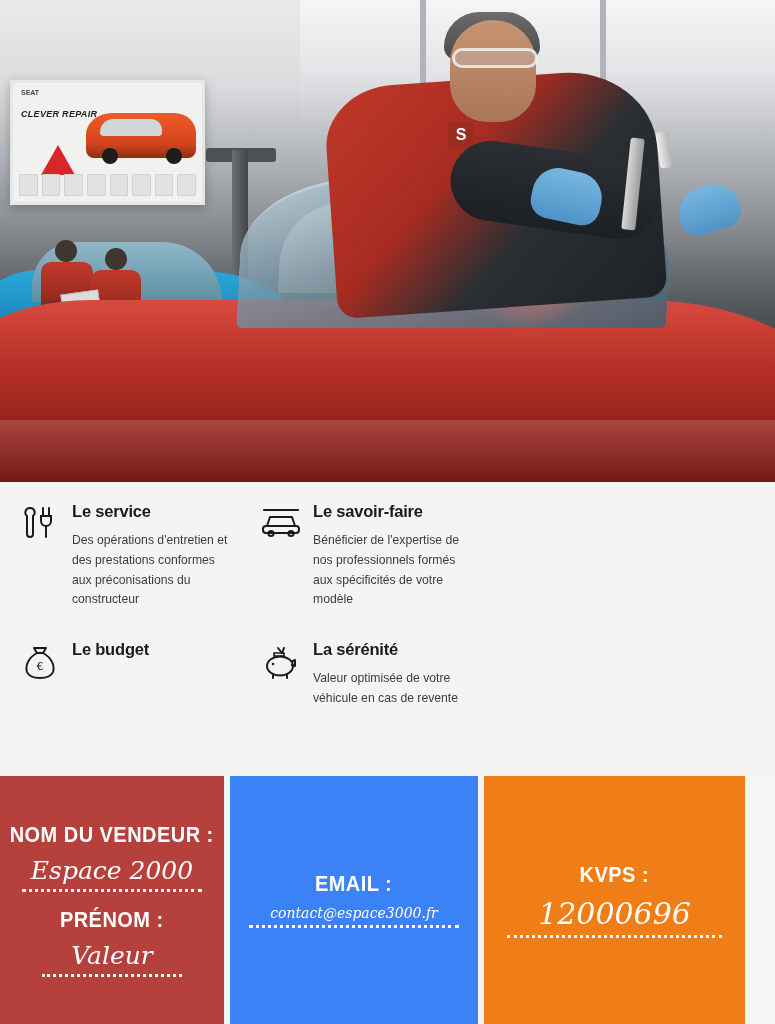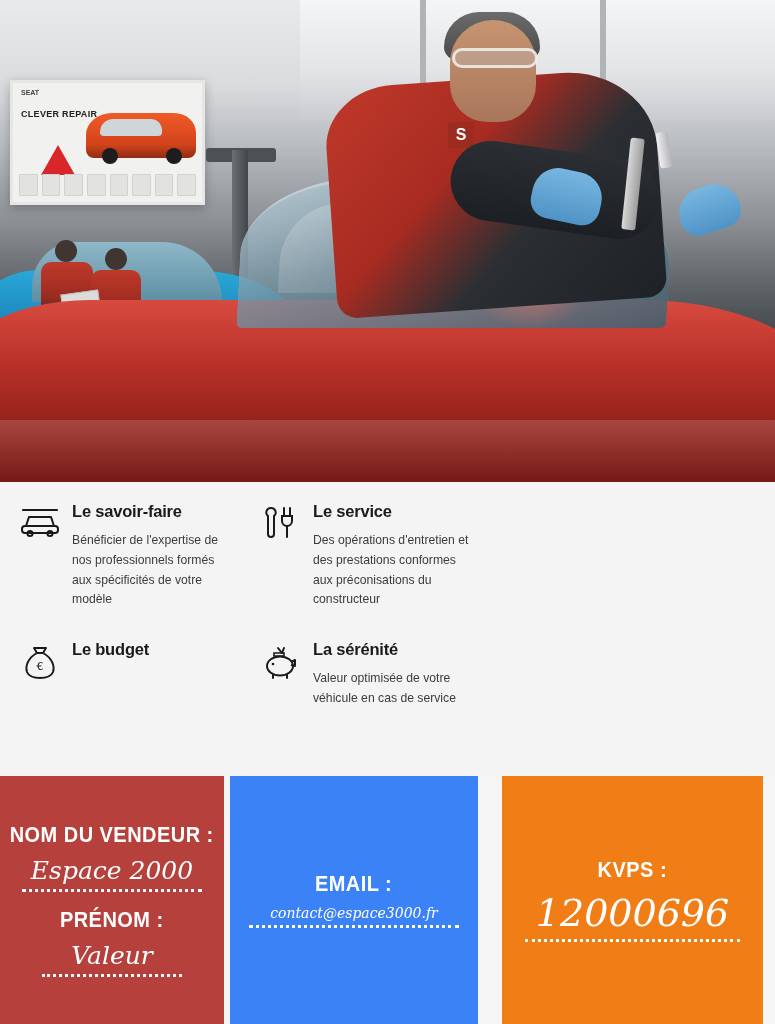--- a/index.html
+++ b/index.html
@@ -43,21 +43,21 @@
   .hero-window:before { left: 120px; }
   .hero-window:after { left: 300px; }
   
   .poster {
     position: absolute; left: 10px; top: 80px; width: 195px; height: 125px;
     background: #f1f1ef; border: 3px solid #e6e6e4;
     box-shadow: 0 3px 10px rgba(0,0,0,.25);
     overflow: hidden;
   }
   .poster .p-txt1 { position:absolute; left:8px; top:6px; font-size:7px; color:#444; font-weight:bold;}
-  .poster .p-txt2 { position:absolute; left:8px; top:26px; font-size:9px; color:#222; font-weight:bold; letter-spacing:.3px;}
+  .poster .p-txt2 { position:absolute; left:8px; top:26px; font-size:9px; color:#222; font-weight:bold; letter-spacing:.3px;font-style:italic;}
   .poster .p-car {
     position:absolute; right:6px; top:30px; width:110px; height:45px;
     background: linear-gradient(180deg,#f05a28 0%, #d2431c 70%, #8e2d13 100%);
     border-radius: 26px 22px 8px 8px / 22px 20px 8px 8px;
   }
   .poster .p-car:after{
     content:""; position:absolute; left:14px; top:6px; width:62px; height:17px;
     background:#cfd6da; border-radius:14px 12px 4px 4px;
   }
   .poster .p-wheel{ position:absolute; bottom:-6px; width:16px; height:16px; background:#1d1d1d; border-radius:50%;}
@@ -247,39 +247,39 @@
   .fbox {
     position: relative;
     color: #ffffff;
     display: flex;
     flex-direction: column;
     align-items: center;
     justify-content: center;
   }
   .fbox.vendeur { width: 224px; background: #b5403c; }
   .fbox.email   { width: 248px; background: #3b82f6; }
-  .fbox.kvps    { width: 261px; background: #f07d16; margin-left: 18px; }
+  .fbox.kvps    { width: 261px; background: #f07d16; }
 
   .f-label {
     font-size: 21.5px;
     font-weight: bold;
     letter-spacing: 0.5px;
     transform: scaleX(0.93);
     text-align: center;
   }
   .f-value {
     font-family: "DejaVu Serif", serif;
     font-style: italic;
     font-size: 25px;
     text-align: center;
     padding: 8px 4px 4px 4px;
     white-space: nowrap;
   }
   .f-value.small { font-size: 14px; }
-  .f-value.big { font-size: 38px; }
+  .f-value.big { font-size: 30px; }
   .dots {
     border-bottom: 3px dotted #ffffff;
     height: 0;
   }
   .group { display: flex; flex-direction: column; align-items: center; }
   .g1 { margin-bottom: 16px; }
 </style>
 </head>
 <body>
 
@@ -340,46 +340,46 @@
       <div class="t-glove left"></div>
       <div class="t-glove right"></div>
     </div>
   </div>
 
   <div class="features">
     <div class="feat-grid">
 
       <div class="feat">
         <div class="ico">
+          <svg width="40" height="38" viewBox="0 0 40 38">
+            <path d="M10 4 a4.5 4.5 0 0 0 -3 8 L7 30 a3 3 0 0 0 6 0 L13 12 a4.5 4.5 0 0 0 -3 -8 z" stroke="#1a1a1a" stroke-width="2" fill="none"></path>
+            <path d="M23 4 L23 12 M29 4 L29 12" stroke="#1a1a1a" stroke-width="2" fill="none" stroke-linecap="round"></path>
+            <path d="M21 12 h10 v5 a5 5 0 0 1 -10 0 z" stroke="#1a1a1a" stroke-width="2" fill="none"></path>
+            <path d="M26 22 L26 33" stroke="#1a1a1a" stroke-width="2" stroke-linecap="round"></path>
+          </svg>
+        </div>
+        <div>
+          <h3>Le service</h3>
+          <p>Des opérations d'entretien et des prestations conformes aux préconisations du constructeur</p>
+        </div>
+      </div>
+
+      <div class="feat">
+        <div class="ico">
           <svg width="42" height="34" viewBox="0 0 42 34">
             <path d="M4 6 H38" stroke="#1a1a1a" stroke-width="2.2" fill="none" stroke-linecap="round"></path>
             <path d="M7 22 L10 13 H32 L35 22" stroke="#1a1a1a" stroke-width="2" fill="none" stroke-linejoin="round"></path>
             <rect x="3" y="22" width="36" height="7" rx="3" stroke="#1a1a1a" stroke-width="2" fill="none"></rect>
             <circle cx="11" cy="29.5" r="2.6" stroke="#1a1a1a" stroke-width="2" fill="none"></circle>
             <circle cx="31" cy="29.5" r="2.6" stroke="#1a1a1a" stroke-width="2" fill="none"></circle>
           </svg>
         </div>
         <div>
           <h3>Le savoir-faire</h3>
           <p>Bénéficier de l'expertise de nos professionnels formés aux spécificités de votre modèle</p>
-        </div>
-      </div>
-
-      <div class="feat">
-        <div class="ico">
-          <svg width="40" height="38" viewBox="0 0 40 38">
-            <path d="M10 4 a4.5 4.5 0 0 0 -3 8 L7 30 a3 3 0 0 0 6 0 L13 12 a4.5 4.5 0 0 0 -3 -8 z" stroke="#1a1a1a" stroke-width="2" fill="none"></path>
-            <path d="M23 4 L23 12 M29 4 L29 12" stroke="#1a1a1a" stroke-width="2" fill="none" stroke-linecap="round"></path>
-            <path d="M21 12 h10 v5 a5 5 0 0 1 -10 0 z" stroke="#1a1a1a" stroke-width="2" fill="none"></path>
-            <path d="M26 22 L26 33" stroke="#1a1a1a" stroke-width="2" stroke-linecap="round"></path>
-          </svg>
-        </div>
-        <div>
-          <h3>Le service</h3>
-          <p>Des opérations d'entretien et des prestations conformes aux préconisations du constructeur</p>
         </div>
       </div>
 
       <div class="feat">
         <div class="ico">
           <svg width="40" height="40" viewBox="0 0 40 40">
             <path d="M14 6 h12 l-3 5 h-6 z" stroke="#1a1a1a" stroke-width="2" fill="none" stroke-linejoin="round"></path>
             <path d="M17 11 C8 16 5 24 7 30 c2 5 8 6 13 6 s11 -1 13 -6 c2 -6 -1 -14 -10 -19 z" stroke="#1a1a1a" stroke-width="2" fill="none"></path>
             <text x="20" y="28" font-size="11" text-anchor="middle" fill="#1a1a1a" font-family="DejaVu Sans, sans-serif">€</text>
           </svg>
@@ -396,21 +396,21 @@
             <path d="M24 6 l-2 5" stroke="#1a1a1a" stroke-width="2" stroke-linecap="round"></path>
             <path d="M14 11 h10 v3 h-10 z" stroke="#1a1a1a" stroke-width="1.6" fill="none"></path>
             <ellipse cx="20" cy="24" rx="13" ry="9.5" stroke="#1a1a1a" stroke-width="2" fill="none"></ellipse>
             <path d="M31 20 l4 -2 v6 l-4 -1" stroke="#1a1a1a" stroke-width="2" fill="none" stroke-linejoin="round"></path>
             <circle cx="13" cy="22" r="1.3" fill="#1a1a1a"></circle>
             <path d="M13 33 v3 M27 33 v3" stroke="#1a1a1a" stroke-width="2" stroke-linecap="round"></path>
           </svg>
         </div>
         <div>
           <h3>La sérénité</h3>
-          <p>Valeur optimisée de votre véhicule en cas de service</p>
+          <p>Valeur optimisée de votre véhicule en cas de revente</p>
         </div>
       </div>
 
     </div>
 
   </div>
 
   <div class="footer">
 
     <div class="fbox vendeur">

